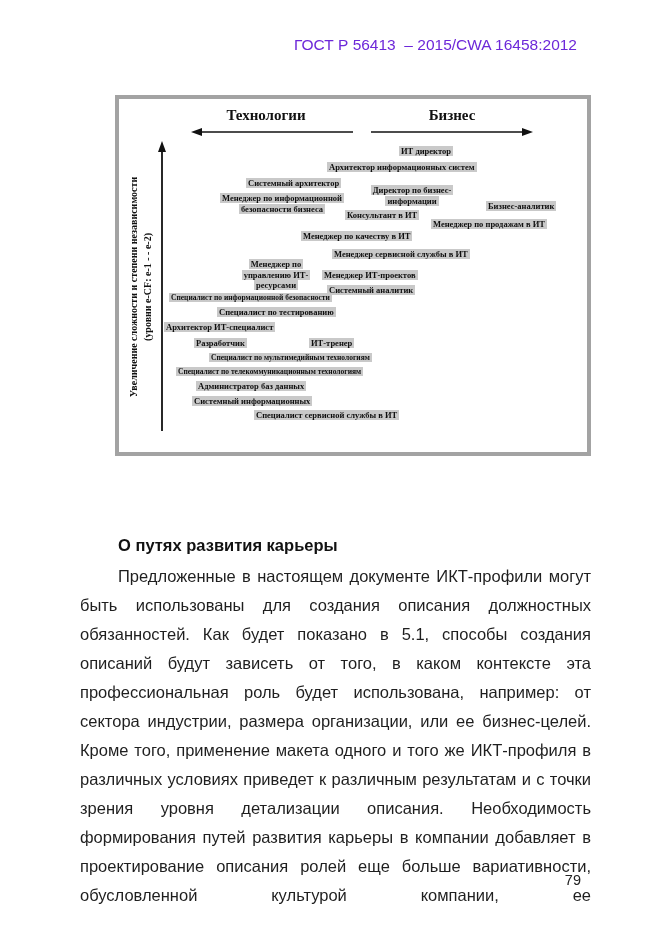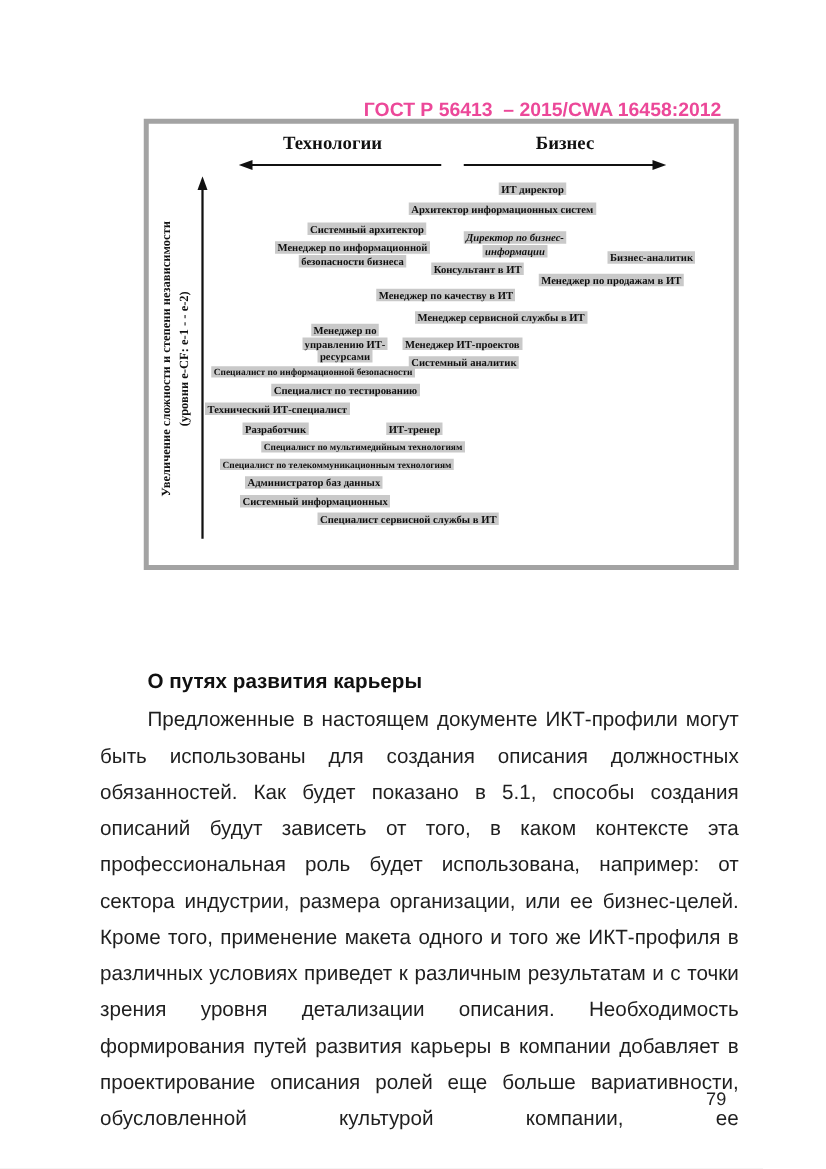--- a/index.html
+++ b/index.html
@@ -7,23 +7,22 @@
     position:relative;
     width:661px;height:935px;
     background:#ffffff;
     font-family:"Liberation Sans",sans-serif;
     color:#1c1c1c;
     overflow:hidden;
     margin:0 auto;
   }
   .doc-header{
     position:absolute;top:36px;right:84px;
-    font-weight:bold;font-size:15.5px;white-space:pre;
-    color:#ec4899;
-    margin-top:44px;
+    font-weight:normal;font-size:15.5px;white-space:pre;
+    color:#6d28d9;
   }
   
   .figure-box{
     position:absolute;left:115px;top:95px;width:468px;height:353px;
     border:4px solid #a3a3a3;
     font-family:"Liberation Serif",serif;
   }
   .axis-title{
     position:absolute;top:8px;
     font-weight:bold;font-size:15px;color:#111;
@@ -100,37 +99,37 @@
 
     <div class="yaxis-label">
       <div>Увеличение  сложности и степени  независимости</div>
       <div>(уровни е-CF: е-1 - - е-2)</div>
     </div>
 
     <div id="plot-area">
         <div class="profile" style="left: 260px; top: 47px; padding-left: 20px;"><span>ИТ директор</span></div>
         <div class="profile" style="left: 208px; top: 63px;"><span>Архитектор информационных систем</span></div>
         <div class="profile" style="left: 127px; top: 79px;"><span>Системный архитектор</span></div>
-        <div class="profile center" style="left: 247px; top: 86px; width: 92px; font-style: italic;"><span>Директор по бизнес-
+        <div class="profile center" style="left: 247px; top: 86px; width: 92px;"><span>Директор по бизнес-
 информации</span></div>
         <div class="profile center" style="left: 100px; top: 94px; width: 126px;"><span>Менеджер по информационной
 безопасности бизнеса</span></div>
         <div class="profile" style="left: 367px; top: 102px;"><span>Бизнес-аналитик</span></div>
         <div class="profile" style="left: 226px; top: 111px;"><span>Консультант в ИТ</span></div>
         <div class="profile" style="left: 312px; top: 120px;"><span>Менеджер по продажам в ИТ</span></div>
         <div class="profile" style="left: 182px; top: 132px;"><span>Менеджер по качеству в ИТ</span></div>
         <div class="profile" style="left: 213px; top: 150px;"><span>Менеджер сервисной службы в ИТ</span></div>
         <div class="profile center" style="left: 122px; top: 160px; width: 70px;"><span>Менеджер по
 управлению  ИТ-
 ресурсами</span></div>
         <div class="profile" style="left: 203px; top: 171px;"><span>Менеджер ИТ-проектов</span></div>
         <div class="profile" style="left: 208px; top: 186px;"><span>Системный аналитик</span></div>
         <div class="profile" style="left: 50px; top: 194px; font-size: 7.5px;"><span>Специалист по информационной безопасности</span></div>
         <div class="profile" style="left: 98px; top: 208px;"><span>Специалист по тестированию</span></div>
-        <div class="profile" style="left: 45px; top: 223px;"><span>Технический ИТ-специалист</span></div>
+        <div class="profile" style="left: 45px; top: 223px;"><span>Архитектор ИТ-специалист</span></div>
         <div class="profile" style="left: 75px; top: 239px;"><span>Разработчик</span></div>
         <div class="profile" style="left: 190px; top: 239px;"><span>ИТ-тренер</span></div>
         <div class="profile" style="left: 90px; top: 254px; font-size: 7.5px;"><span>Специалист по мультимедийным технологиям</span></div>
         <div class="profile" style="left: 57px; top: 268px; font-size: 7.5px;"><span>Специалист по телекоммуникационным технологиям</span></div>
         <div class="profile" style="left: 77px; top: 282px;"><span>Администратор баз данных</span></div>
         <div class="profile" style="left: 73px; top: 297px;"><span>Системный информационных</span></div>
         <div class="profile" style="left: 135px; top: 311px;"><span>Специалист сервисной службы в ИТ</span></div>
       </div>
   </div>
 

